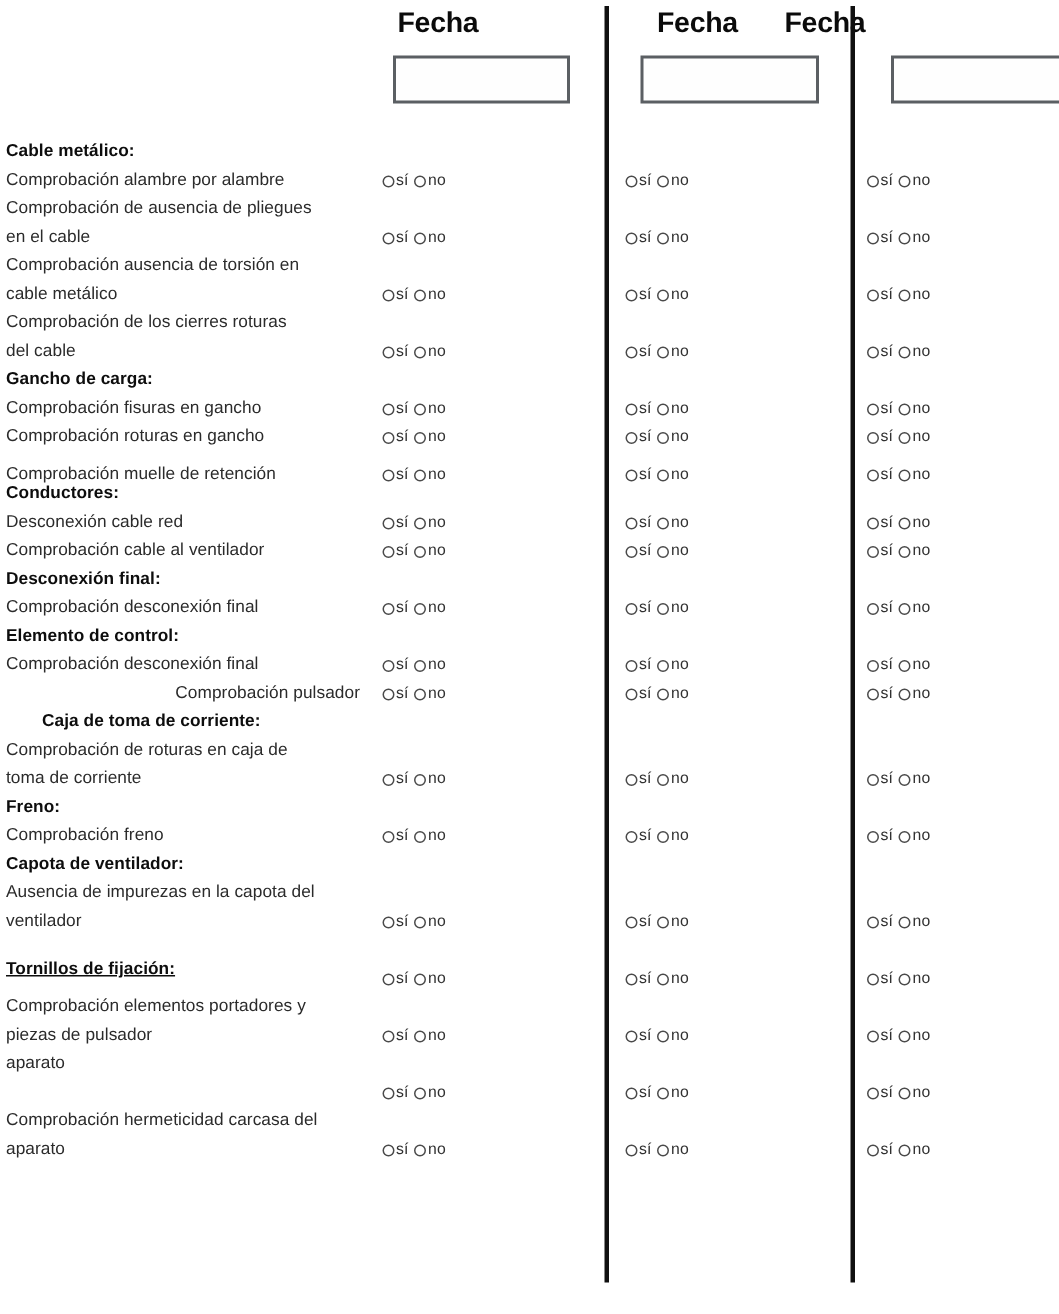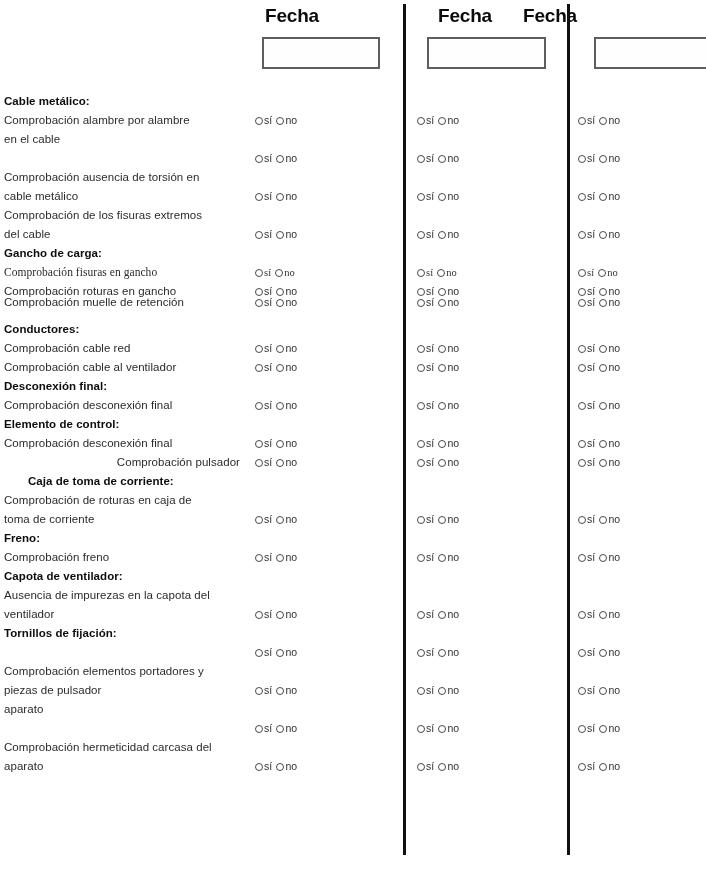--- a/index.html
+++ b/index.html
@@ -176,20 +176,21 @@
             <span class="otxt">sí</span>
           </label>
           <label class="opt">
             <span class="dot"></span>
             <span class="otxt">no</span>
           </label>
         </div>
       </div>
       <div class="row" style="position: absolute; top: 38px; left: 0px; width: 706px; height: 38px;">
         <div class="label" style="top: 0px;">
+          <span class="ln">Comprobación de ausencia de pliegues</span>
           <span class="ln">en el cable</span>
         </div>
         <div class="opts c1" style="top: 19px;">
           <label class="opt">
             <span class="dot"></span>
             <span class="otxt">sí</span>
           </label>
           <label class="opt">
             <span class="dot"></span>
             <span class="otxt">no</span>
@@ -247,21 +248,21 @@
             <span class="otxt">sí</span>
           </label>
           <label class="opt">
             <span class="dot"></span>
             <span class="otxt">no</span>
           </label>
         </div>
       </div>
       <div class="row" style="position: absolute; top: 114px; left: 0px; width: 706px; height: 38px;">
         <div class="label" style="top: 0px;">
-          <span class="ln">Comprobación de los fisuras extremos</span>
+          <span class="ln">Comprobación de los cierres roturas</span>
           <span class="ln">del cable</span>
         </div>
         <div class="opts c1" style="top: 19px;">
           <label class="opt">
             <span class="dot"></span>
             <span class="otxt">sí</span>
           </label>
           <label class="opt">
             <span class="dot"></span>
             <span class="otxt">no</span>
@@ -286,21 +287,21 @@
             <span class="dot"></span>
             <span class="otxt">no</span>
           </label>
         </div>
       </div>
       <div class="row header" style="position: absolute; top: 152px; left: 0px; width: 706px; height: 19px;">
         <div class="label" style="top: 0px;">
           <span class="ln">Gancho de carga:</span>
         </div>
       </div>
-      <div class="row" style="position: absolute; top: 171px; left: 0px; width: 662px; height: 19px; font-family: Liberation Serif, serif;">
+      <div class="row" style="position: absolute; top: 171px; left: 0px; width: 662px; height: 19px;">
         <div class="label" style="top: 0px;">
           <span class="ln">Comprobación fisuras en gancho</span>
         </div>
         <div class="opts c1" style="top: 0px;">
           <label class="opt">
             <span class="dot"></span>
             <span class="otxt">sí</span>
           </label>
           <label class="opt">
             <span class="dot"></span>
@@ -356,21 +357,21 @@
           <label class="opt">
             <span class="dot"></span>
             <span class="otxt">sí</span>
           </label>
           <label class="opt">
             <span class="dot"></span>
             <span class="otxt">no</span>
           </label>
         </div>
       </div>
-      <div class="row" style="position: absolute; top: 201px; left: 0px; width: 706px; height: 19px;">
+      <div class="row" style="position: absolute; top: 215px; left: 0px; width: 706px; height: 19px;">
         <div class="label" style="top: 0px;">
           <span class="ln">Comprobación muelle de retención</span>
         </div>
         <div class="opts c1" style="top: 0px;">
           <label class="opt">
             <span class="dot"></span>
             <span class="otxt">sí</span>
           </label>
           <label class="opt">
             <span class="dot"></span>
@@ -398,21 +399,21 @@
           </label>
         </div>
       </div>
       <div class="row header" style="position: absolute; top: 228px; left: 0px; width: 634px; height: 19px;">
         <div class="label" style="top: 0px;">
           <span class="ln">Conductores:</span>
         </div>
       </div>
       <div class="row" style="position: absolute; top: 247px; left: 0px; width: 706px; height: 19px;">
         <div class="label" style="top: 0px;">
-          <span class="ln">Comprobación cable red</span>
+          <span class="ln">Desconexión cable red</span>
         </div>
         <div class="opts c1" style="top: 0px;">
           <label class="opt">
             <span class="dot"></span>
             <span class="otxt">sí</span>
           </label>
           <label class="opt">
             <span class="dot"></span>
             <span class="otxt">no</span>
           </label>
@@ -704,21 +705,21 @@
             <span class="dot"></span>
             <span class="otxt">sí</span>
           </label>
           <label class="opt">
             <span class="dot"></span>
             <span class="otxt">no</span>
           </label>
         </div>
       </div>
       <div class="row header" style="position: absolute; top: 532px; left: 0px; width: 706px; height: 19px;">
-        <div class="label" style="top: 0px;">
+        <div class="label" style="top: 13px; text-decoration: underline;">
           <span class="ln">Tornillos de fijación:</span>
         </div>
       </div>
       <div class="row" style="position: absolute; top: 551px; left: 0px; width: 706px; height: 19px;">
         <div class="opts c1" style="top: 0px;">
           <label class="opt">
             <span class="dot"></span>
             <span class="otxt">sí</span>
           </label>
           <label class="opt">

